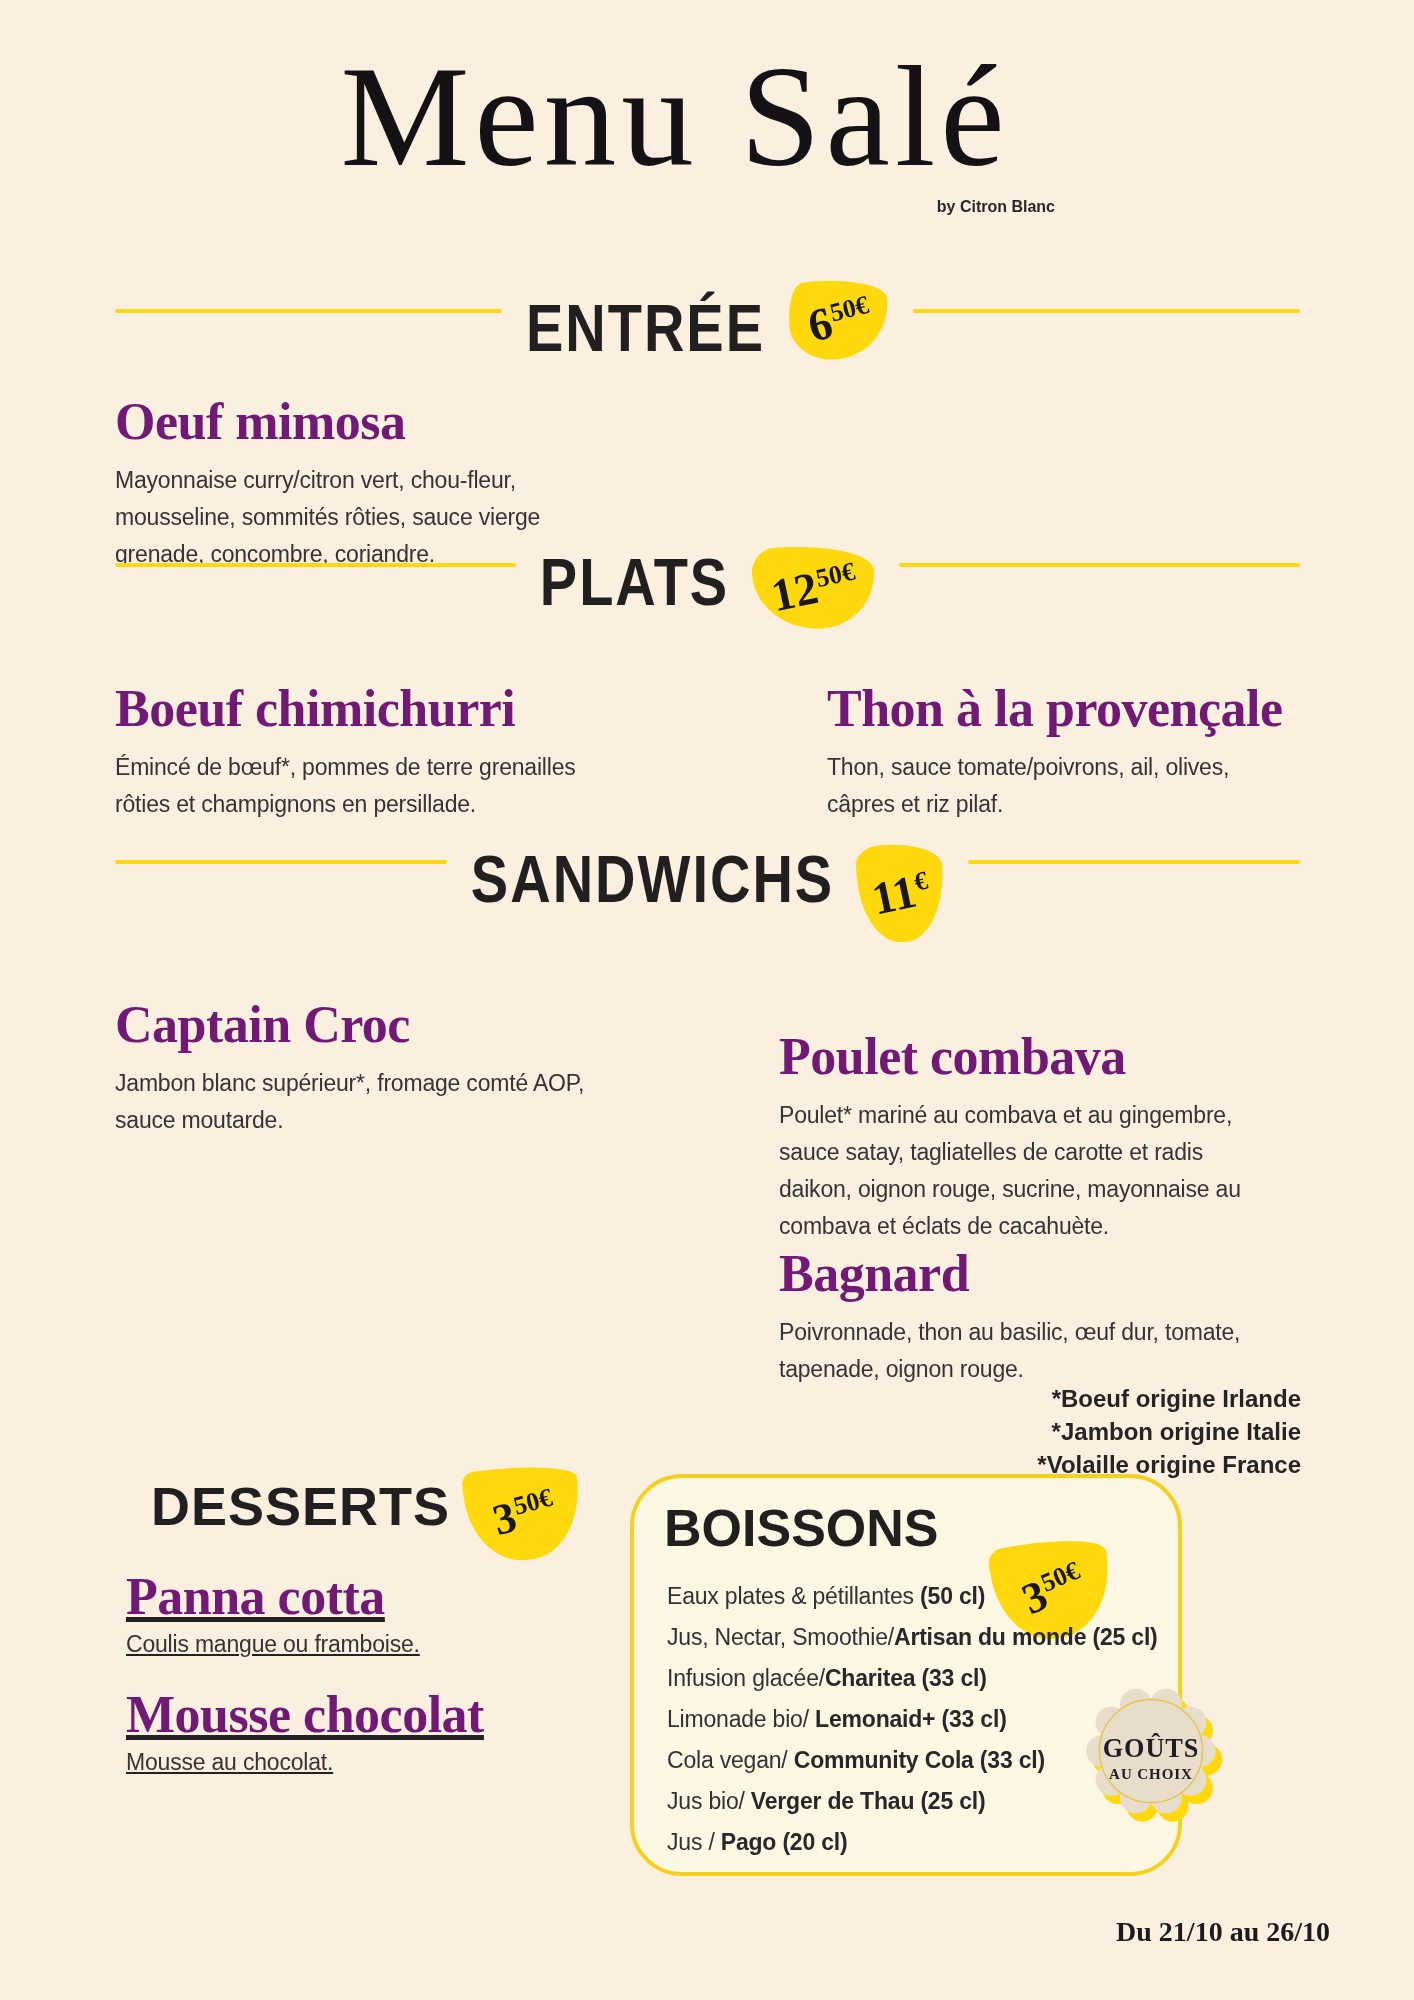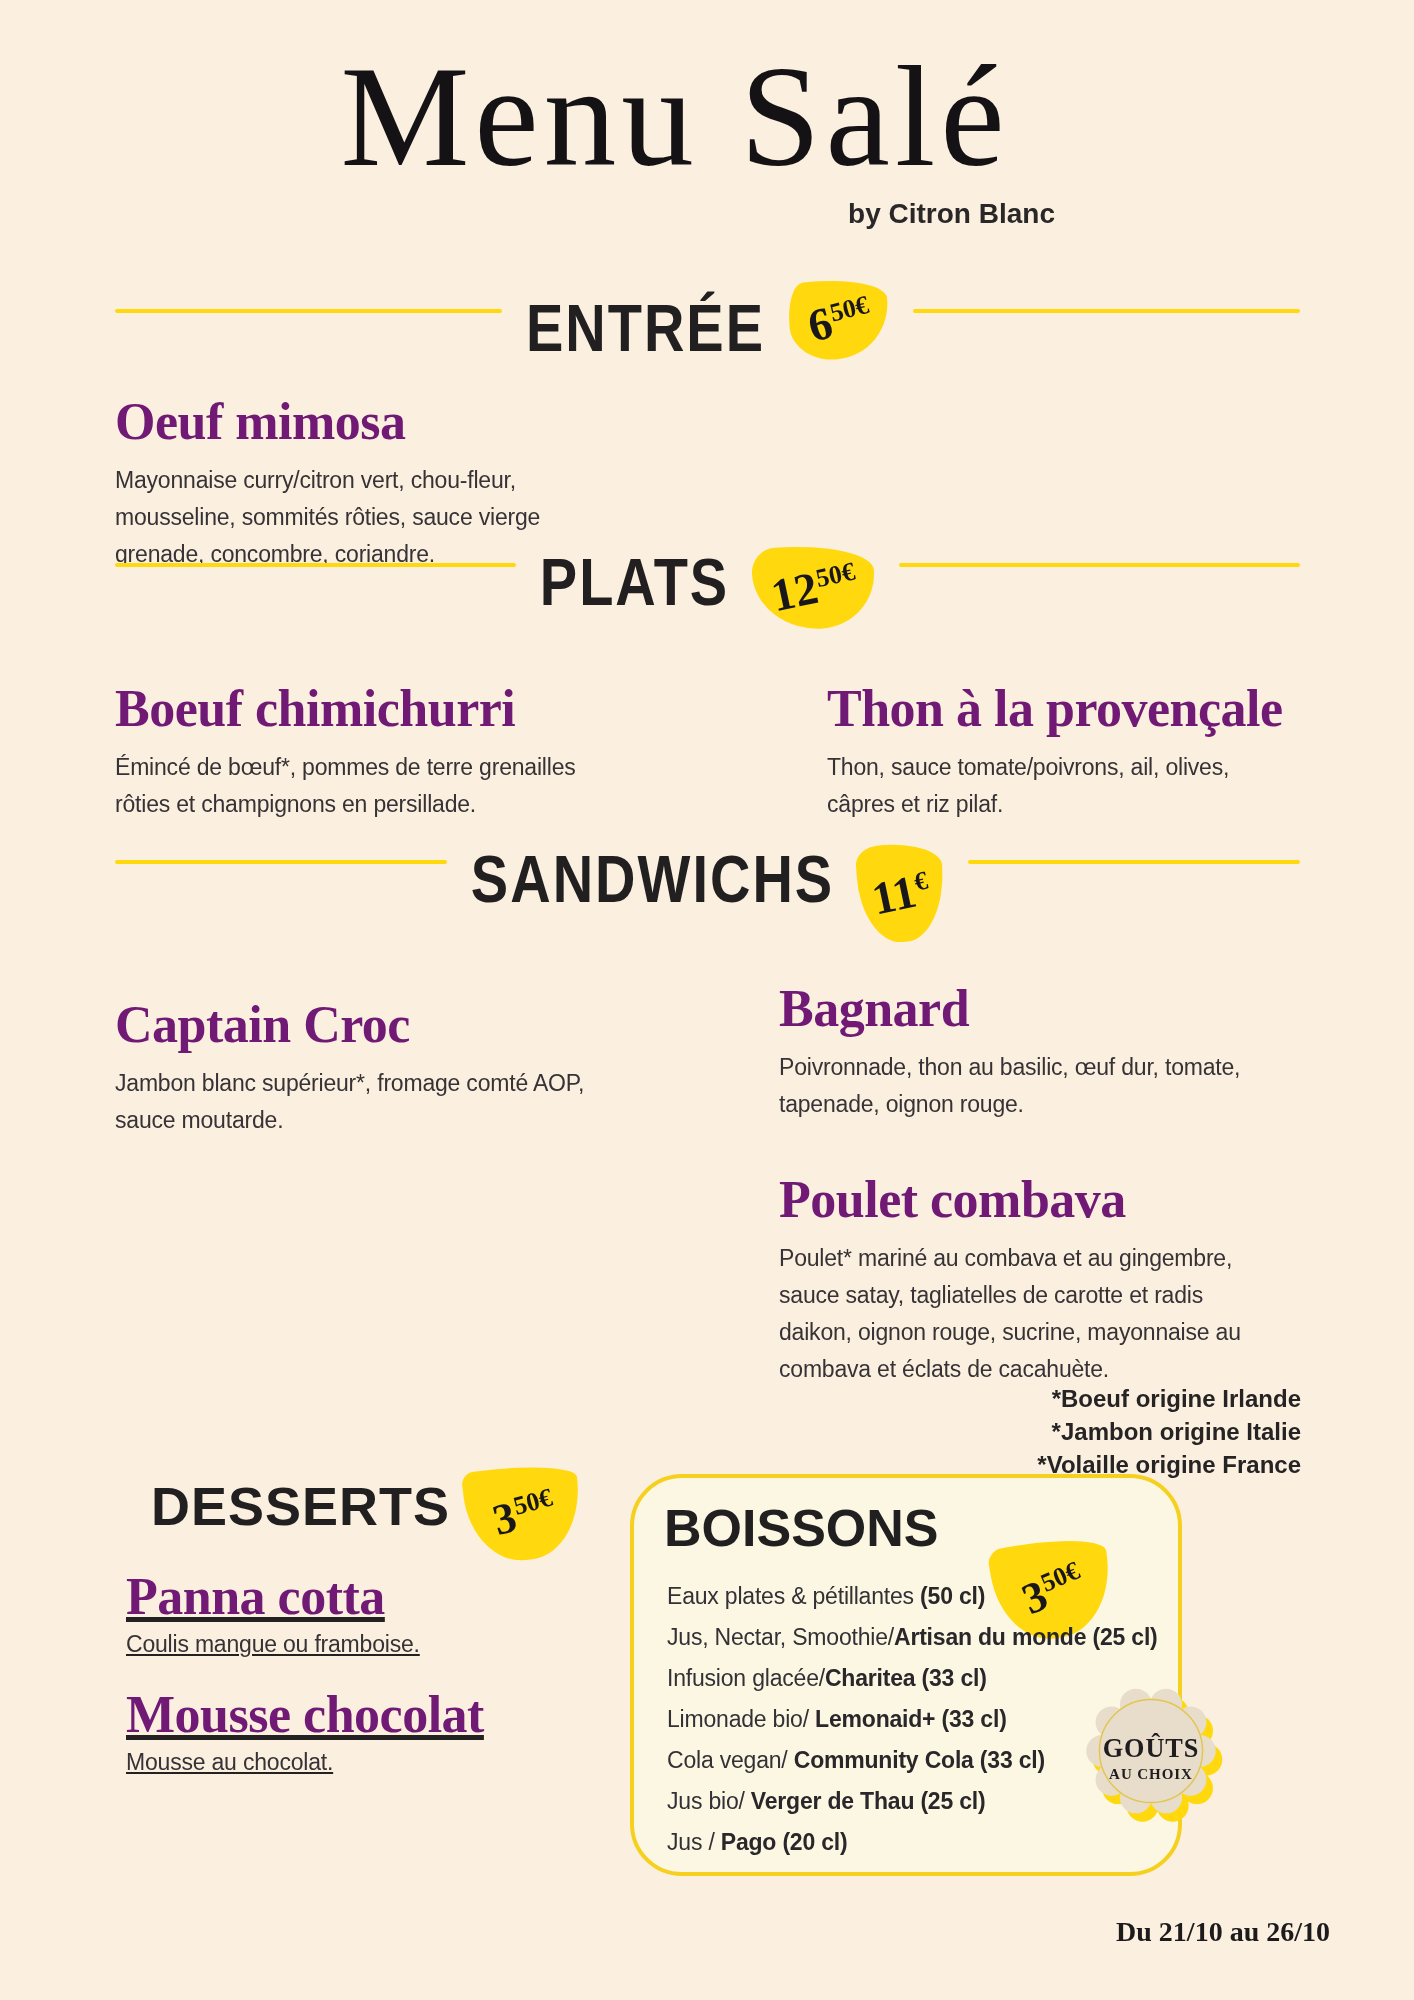--- a/index.html
+++ b/index.html
@@ -15,21 +15,21 @@
   }
 
   
   .page-title{
     position:absolute;left:0;top:40px;width:1350px;text-align:center;
     font-family:"Liberation Serif","DejaVu Serif",serif;font-weight:400;
     font-size:145px;letter-spacing:5px;color:#141215;line-height:1.05;
   }
   .page-subtitle{
     position:absolute;top:198px;right:359px;
-    font-weight:700;font-size:28px;color:#2A2729;
+    font-weight:700;font-size:16px;color:#2A2729;
   }
 
   
   .section-row{
     position:absolute;left:115px;width:1185px;height:90px;
     display:flex;align-items:flex-start;gap:24px;
   }
   .rule{flex:1;height:4px;border-radius:2px;background:var(--yellow,#FFD90E);transform:translateY(14px);}
   .section-title{
     display:inline-block;font-weight:700;font-size:56px;letter-spacing:2px;
@@ -173,31 +173,31 @@
 
   <div class="two-col grid-sandwichs">
     <div>
       <div class="item mt-second-left">
         <div class="item-name">Captain Croc</div>
         <div class="item-desc">Jambon blanc supérieur*, fromage comté AOP,
 sauce moutarde.</div>
       </div>
     </div>
     <div>
-      <div class="item">
-        <div class="item-name">Bagnard</div>
-        <div class="item-desc">Poivronnade, thon au basilic, œuf dur, tomate,
-tapenade, oignon rouge.</div>
-      </div>
       <div class="item mt-second-right">
         <div class="item-name">Poulet combava</div>
         <div class="item-desc">Poulet* mariné au combava et au gingembre,
 sauce satay, tagliatelles de carotte et radis
 daikon, oignon rouge, sucrine, mayonnaise au
 combava et éclats de cacahuète.</div>
+      </div>
+      <div class="item">
+        <div class="item-name">Bagnard</div>
+        <div class="item-desc">Poivronnade, thon au basilic, œuf dur, tomate,
+tapenade, oignon rouge.</div>
       </div>
     </div>
   </div>
 
   <div class="origin-notes">
     <div>*Boeuf origine Irlande</div>
     <div>*Jambon origine Italie</div>
     <div>*Volaille origine France</div>
   </div>
 

